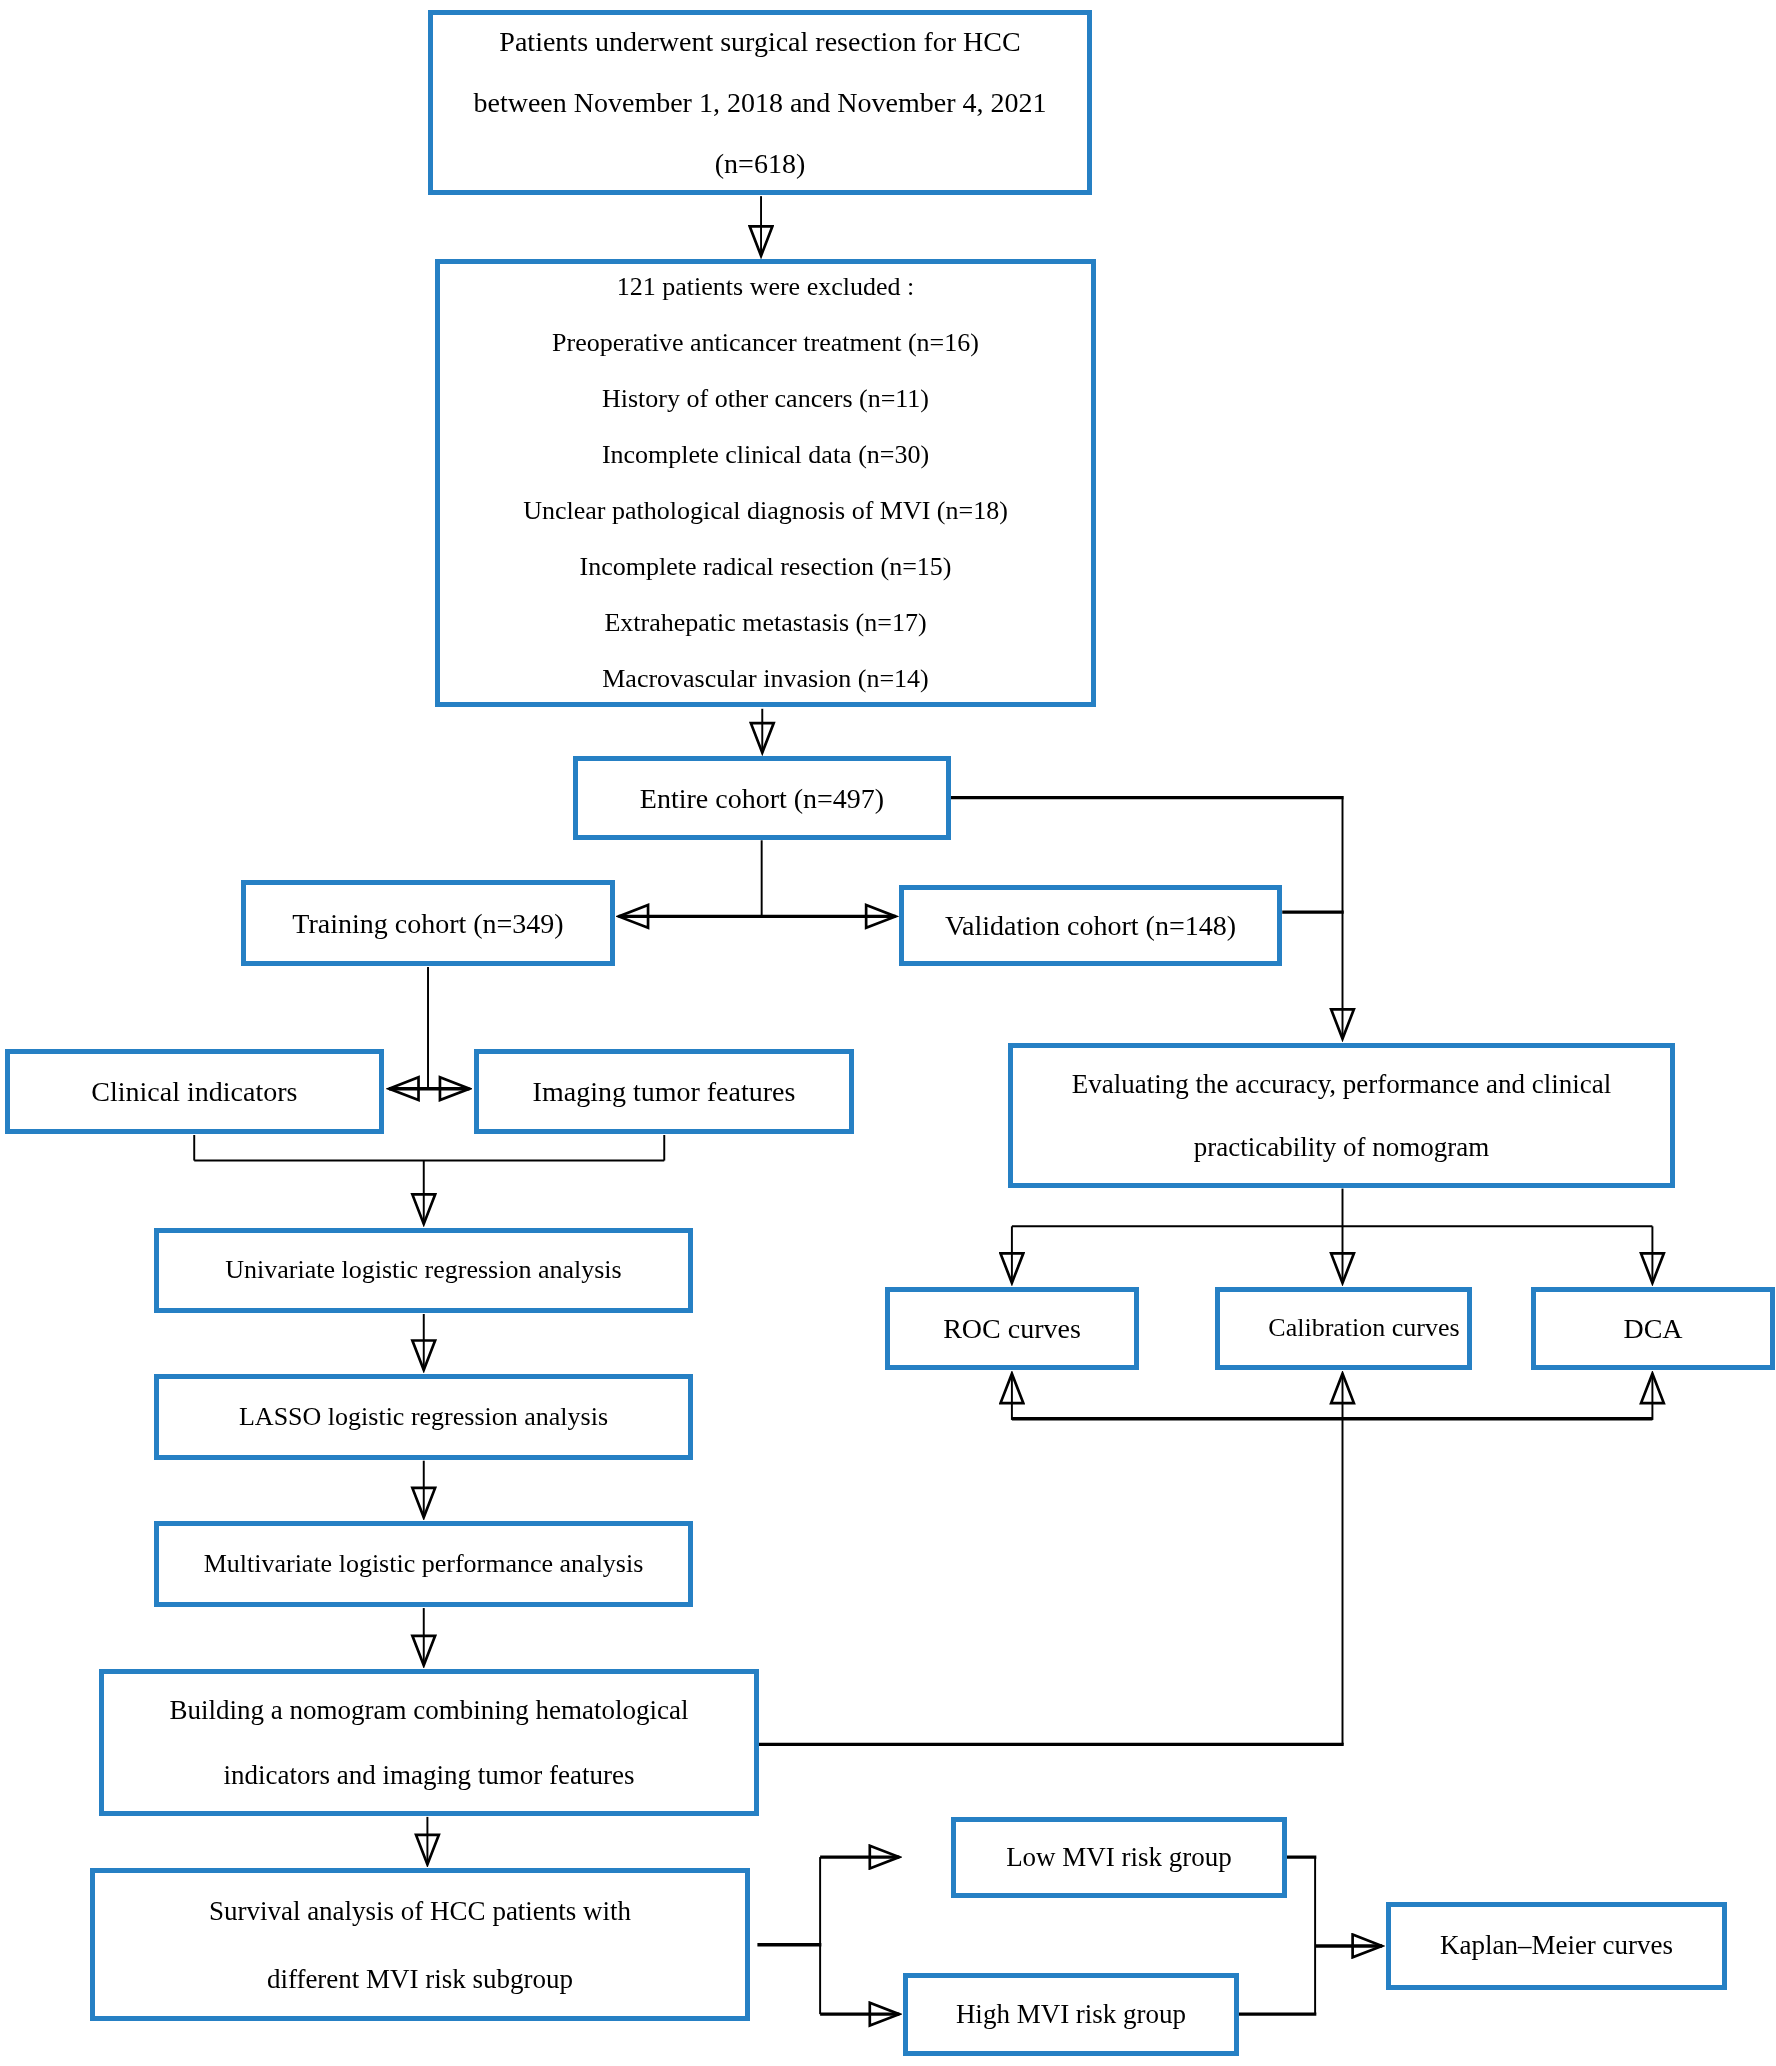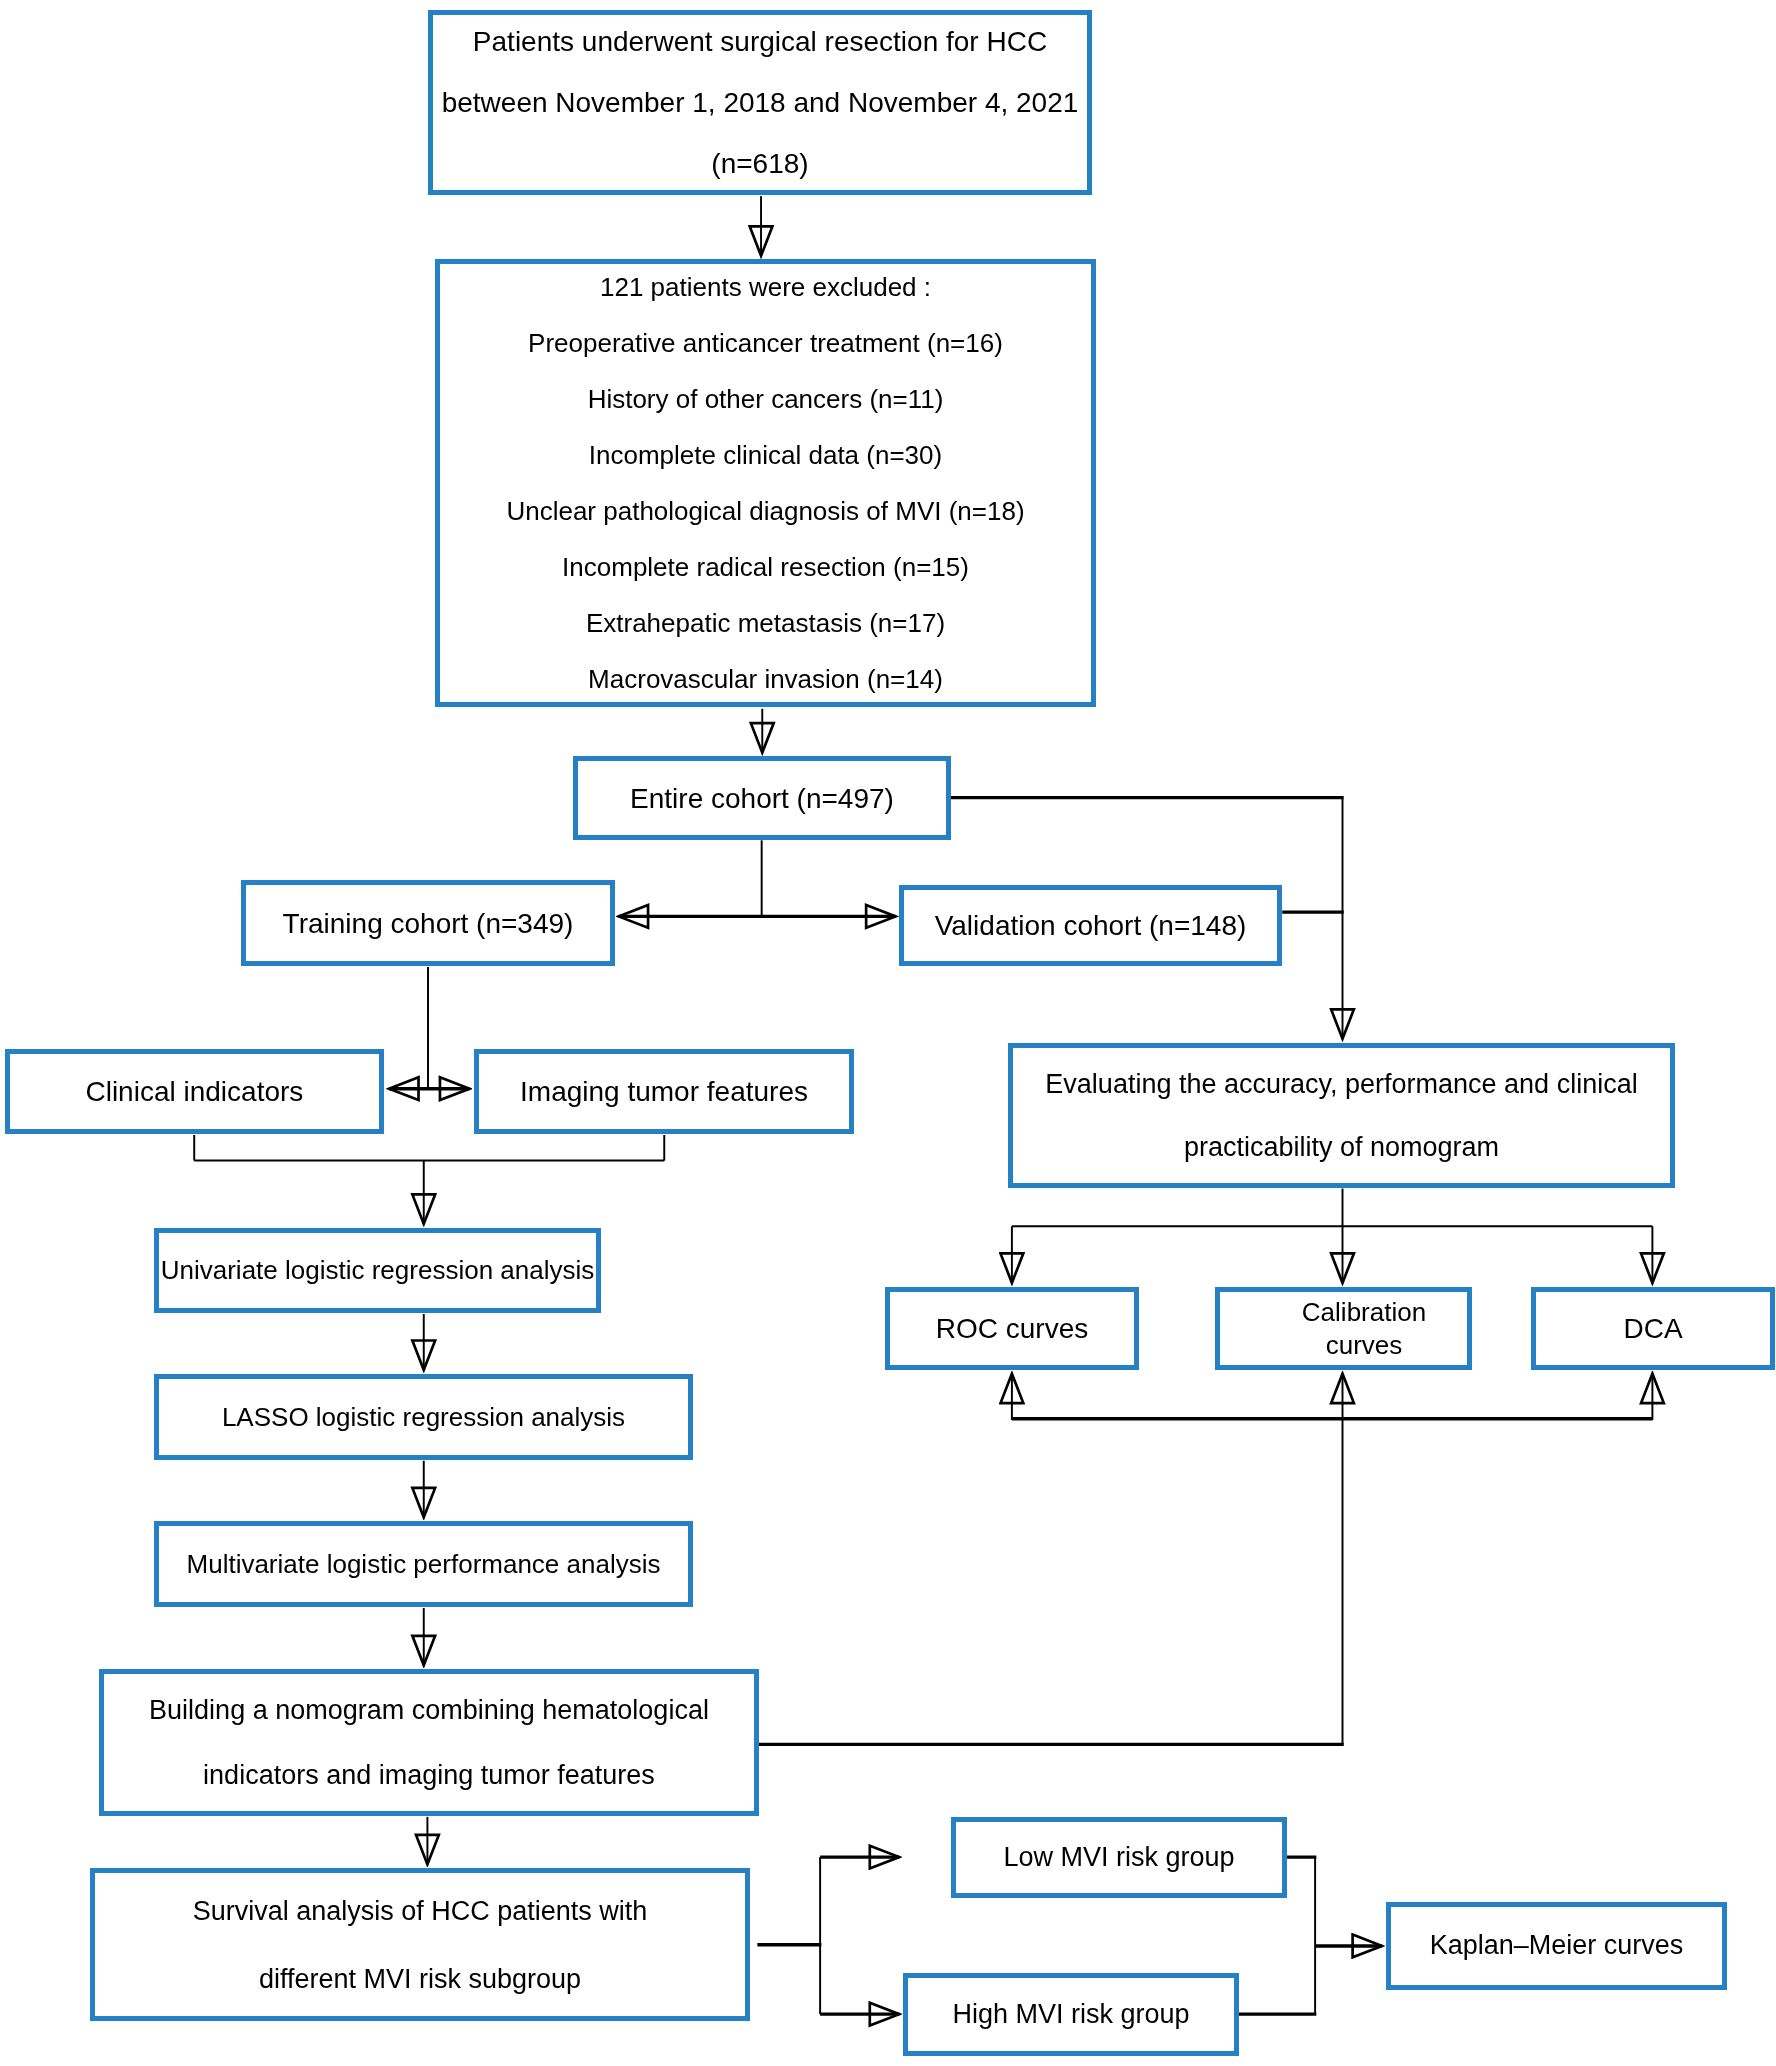--- a/index.html
+++ b/index.html
@@ -1,20 +1,20 @@
 <!DOCTYPE html>
 <html style="font-size:9.7px"><head>
 <meta charset="utf-8">
 <style>
   html,body{margin:0;padding:0;background:#ffffff;}
   .canvas{
     position:relative;
     width:1776px;height:2066px;
     background:#ffffff;
-    font-family:Liberation Sans, sans-serif;
+    font-family:Liberation Serif, serif;
     color:#000;
   }
   .wires{position:absolute;left:0;top:0;width:1776px;height:2066px;}
   .wires path{fill:none;stroke:#000;}
   .wires .thin path{stroke-width:3.2px;}
   .wires .thick path{stroke-width:5.5px;}
   .box{
     position:absolute;
     box-sizing:border-box;
     border:5.5px solid #2680c4;
@@ -101,21 +101,21 @@
 
   <div class="box" style="left:899px;top:885px;width:383px;height:81px;">Validation cohort (n=148)</div>
 
   <div class="box" style="left:4.9px;top:1049px;width:379px;height:85px;">Clinical indicators</div>
 
   <div class="box" style="left:474px;top:1049px;width:380px;height:85px;">Imaging tumor features</div>
 
   <div class="box" style="left:1008px;top:1043px;width:667px;height:145px;font-size:27px;line-height:63px;">Evaluating the accuracy, performance and clinical
 practicability of nomogram</div>
 
-  <div class="box" style="left:154px;top:1228px;width:447px;height:85px;font-size:26px;">Univariate logistic regression analysis</div>
+  <div class="box" style="left:154px;top:1228px;width:539px;height:85px;font-size:26px;">Univariate logistic regression analysis</div>
 
   <div class="box" style="left:885px;top:1287px;width:254px;height:83px;">ROC curves</div>
 
   <div class="box" style="left:1215px;top:1287px;width:257px;height:83px;font-size:26px;padding-left:41px;">Calibration curves</div>
 
   <div class="box" style="left:1531px;top:1287px;width:244px;height:83px;">DCA</div>
 
   <div class="box" style="left:154px;top:1374px;width:539px;height:86px;font-size:26px;">LASSO logistic regression analysis</div>
 
   <div class="box" style="left:154px;top:1521px;width:539px;height:86px;font-size:26px;">Multivariate logistic performance analysis</div>

